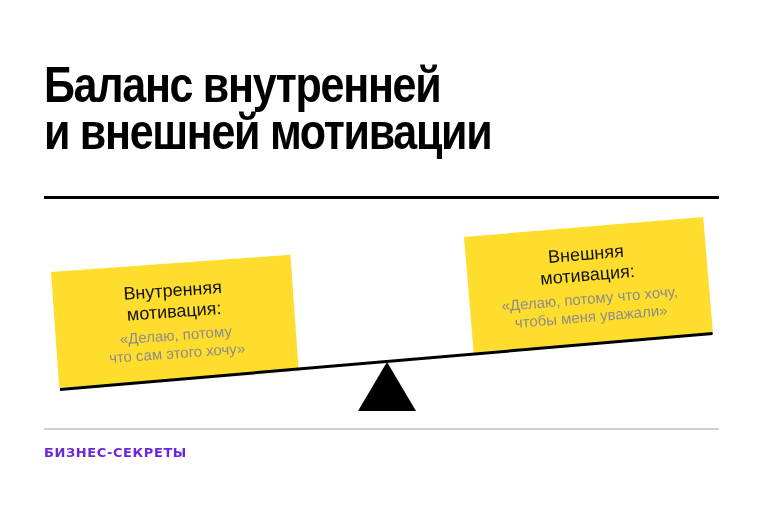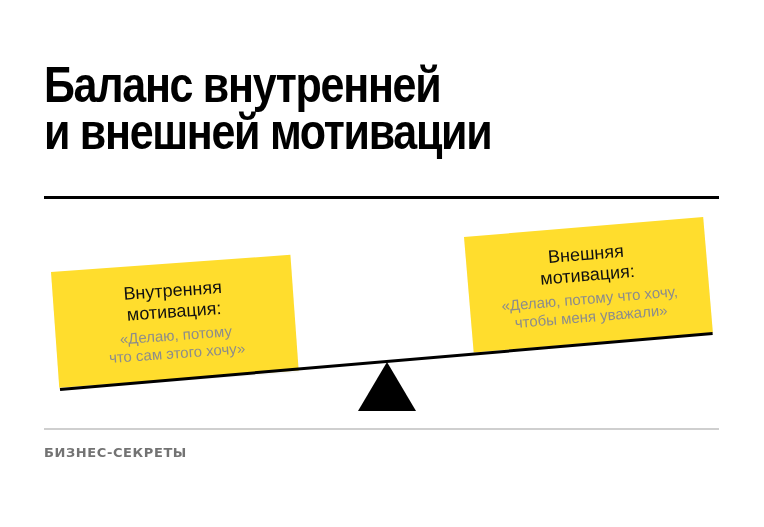--- a/index.html
+++ b/index.html
@@ -54,21 +54,21 @@
   }
 
   .bottom-rule {
     position: absolute; left: 44px; top: 428px; width: 675px; height: 2px;
     background: #cfcfcf;
   }
 
   .brand {
     position: absolute; left: 44px; top: 445px;
     font-family: "DejaVu Sans", sans-serif; font-weight: 700;
-    font-size: 13px; letter-spacing: 0.6px; color: #737373;
+    font-size: 13px; letter-spacing: 0.6px; color: #6d28d9;
   }
 </style>
 </head>
 <body>
 
 <h1 class="title">
   <span>Баланс внутренней</span>
   <span>и внешней мотивации</span>
 </h1>
 

